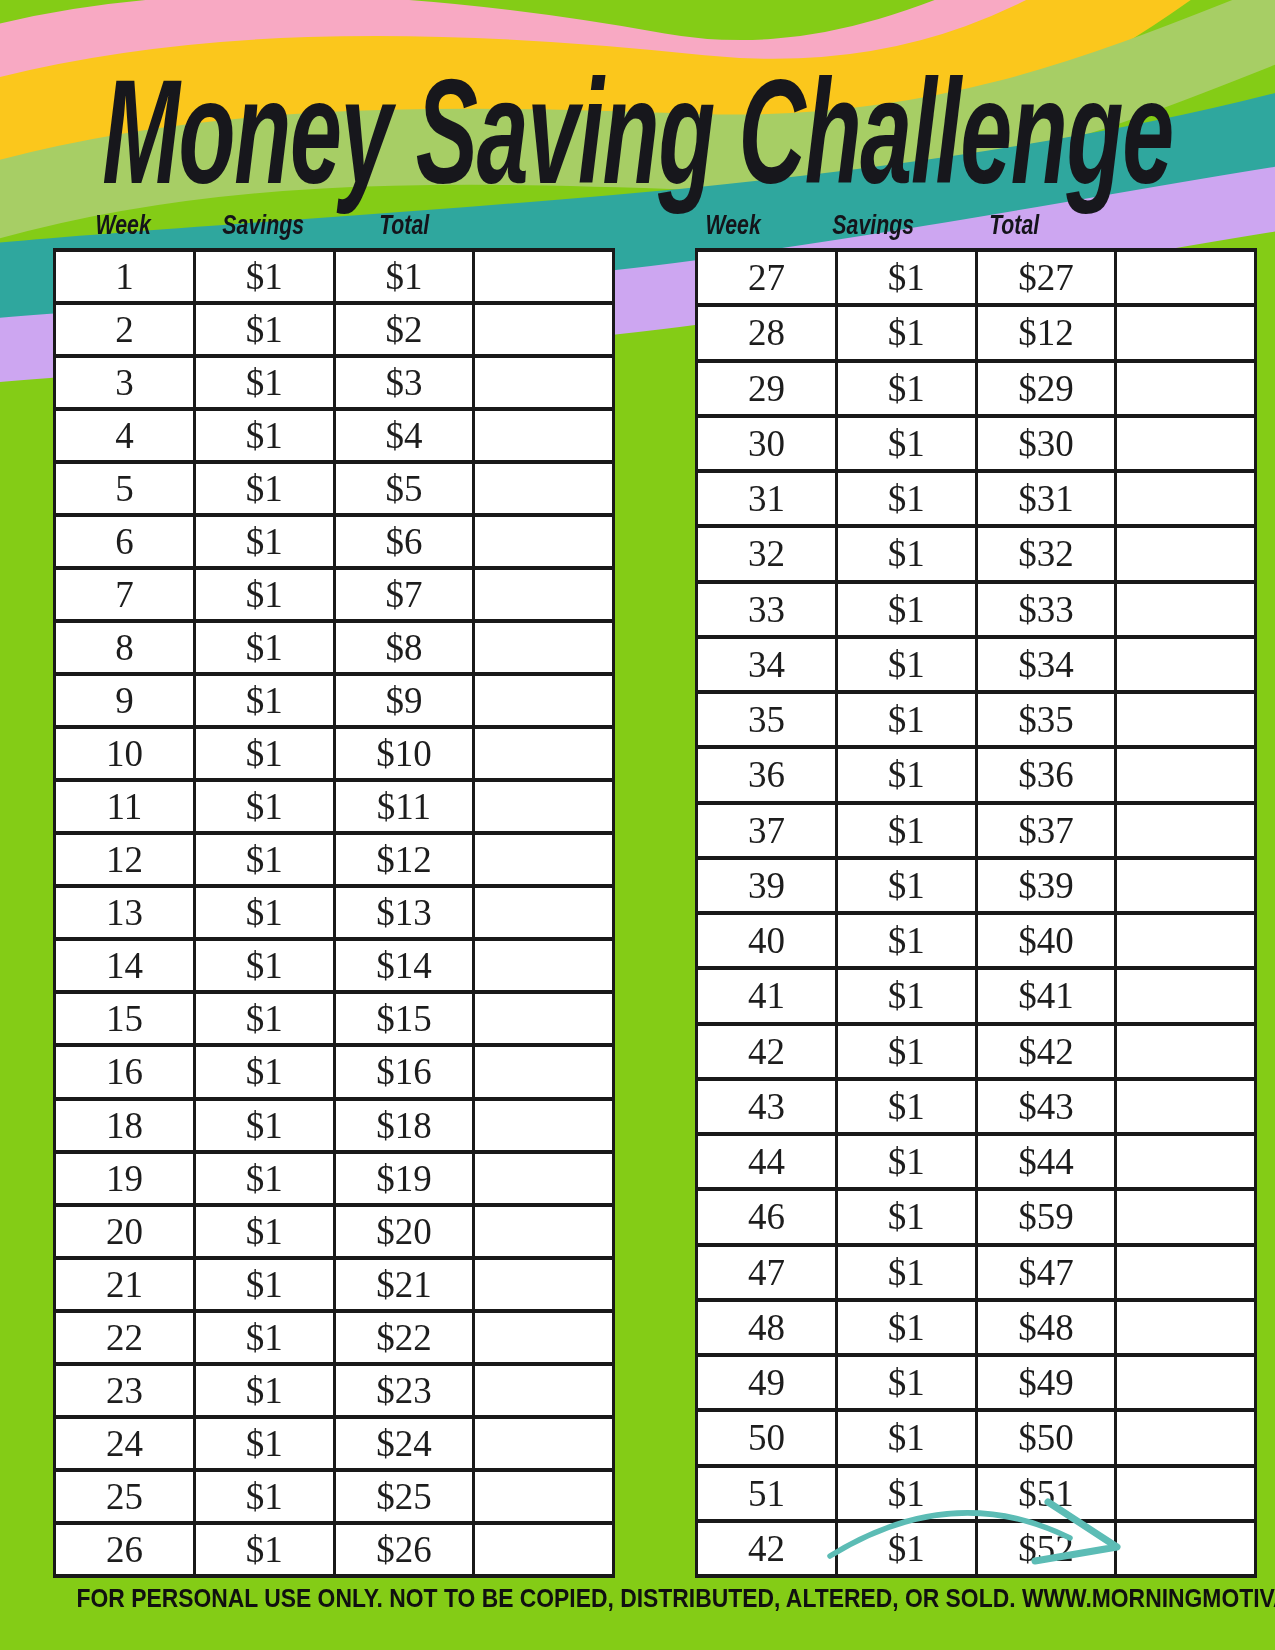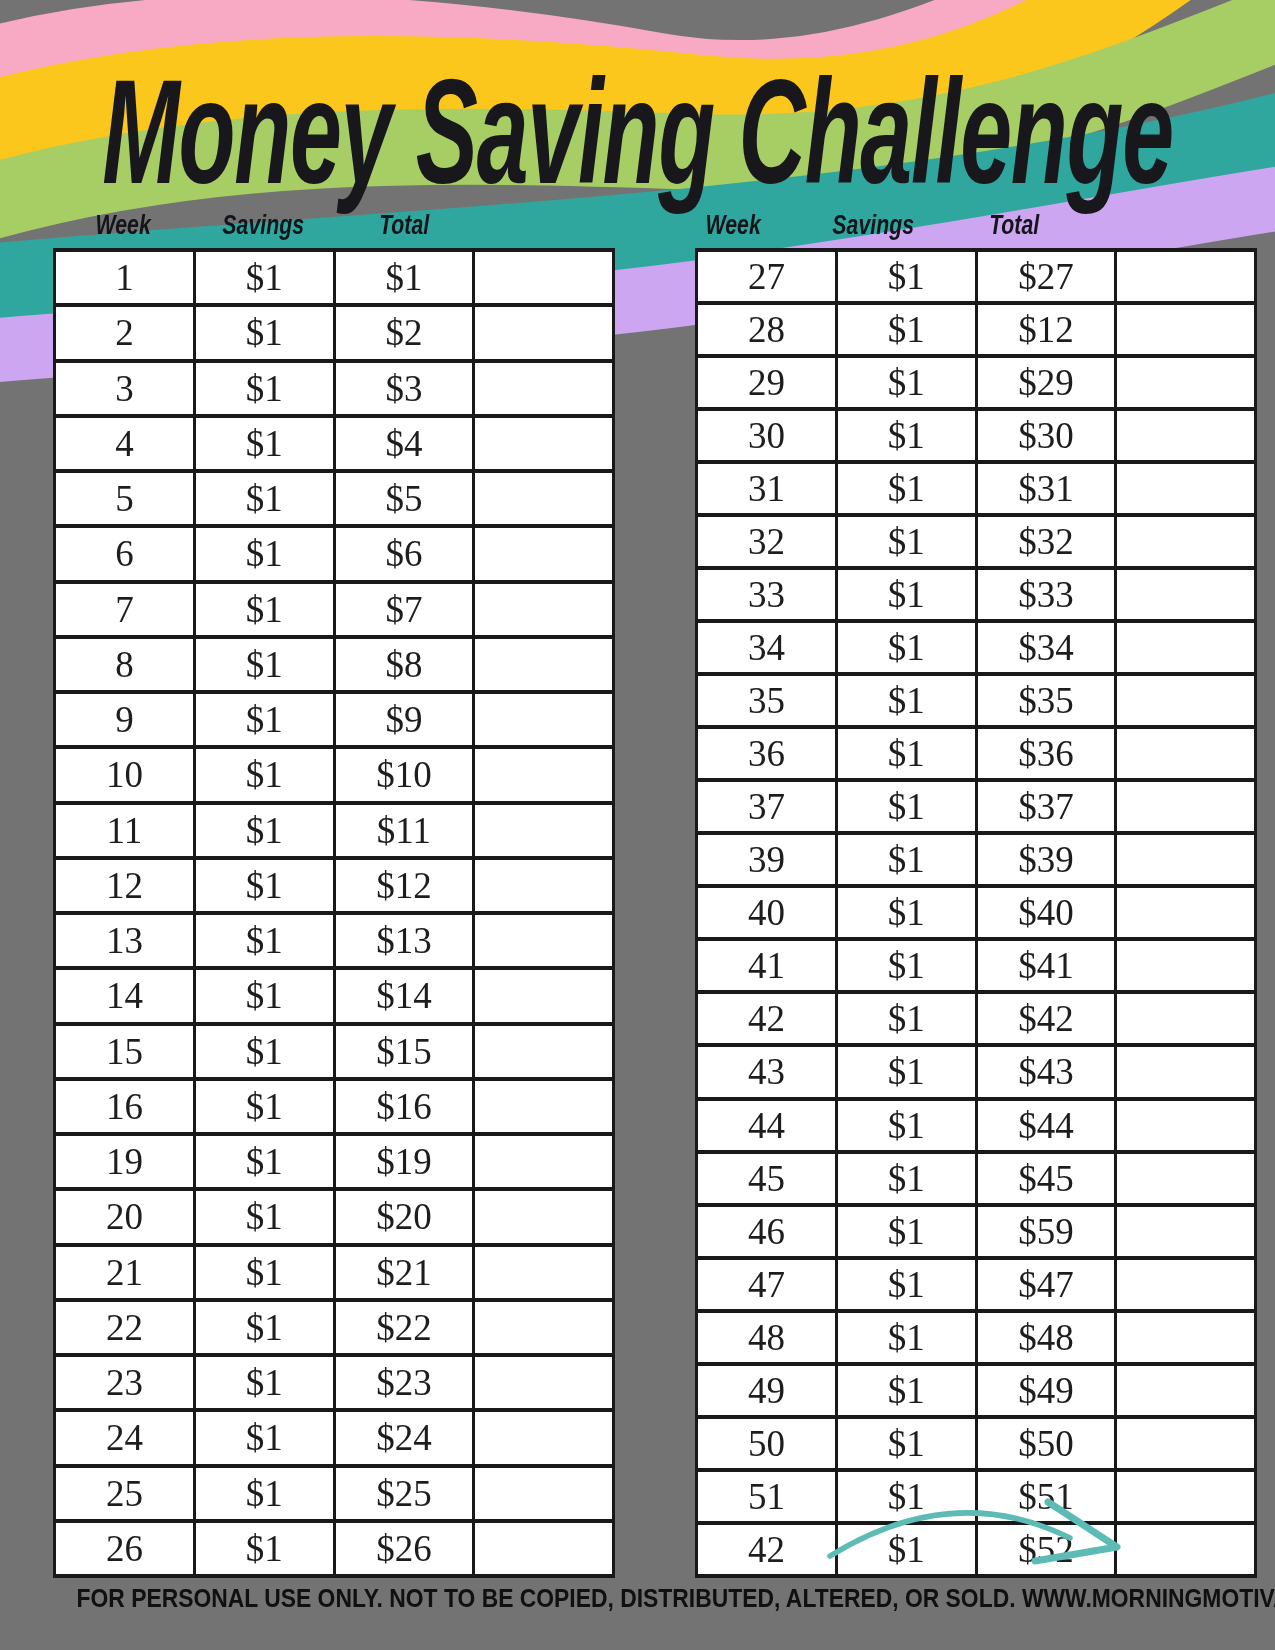--- a/index.html
+++ b/index.html
@@ -1,20 +1,20 @@
 <!DOCTYPE html>
 <html><head>
 <meta charset="utf-8">
 <style>
   html,body { margin:0; padding:0; }
   body {
     width:1275px; height:1650px; background:#ffffff; overflow:hidden;
     font-family:"Liberation Serif", serif; position:relative;
   }
-  .page { position:relative; width:1275px; height:1650px; background:#737373; }
+  .page { position:relative; width:1275px; height:1650px; background:#84cc16; }
 
   .stripes { position:absolute; top:0; left:0; z-index:0; }
 
   .title {
     position:absolute; top:44px; left:0; width:1275px; height:175px;
     display:flex; align-items:center; justify-content:center;
     font-family:"Liberation Sans", sans-serif; font-style:italic; font-weight:900;
     font-size:148px; line-height:1; color:#17171c; letter-spacing:-2px;
     transform:scaleX(0.63); transform-origin:center; white-space:nowrap;
     z-index:2; margin:0;
@@ -177,20 +177,26 @@
           <td>$15</td>
           <td></td>
         </tr>
         <tr>
           <td>16</td>
           <td>$1</td>
           <td>$16</td>
           <td></td>
         </tr>
         <tr>
+          <td>18</td>
+          <td>$1</td>
+          <td>$18</td>
+          <td></td>
+        </tr>
+        <tr>
           <td>19</td>
           <td>$1</td>
           <td>$19</td>
           <td></td>
         </tr>
         <tr>
           <td>20</td>
           <td>$1</td>
           <td>$20</td>
           <td></td>
@@ -335,26 +341,20 @@
         <tr>
           <td>43</td>
           <td>$1</td>
           <td>$43</td>
           <td></td>
         </tr>
         <tr>
           <td>44</td>
           <td>$1</td>
           <td>$44</td>
-          <td></td>
-        </tr>
-        <tr>
-          <td>45</td>
-          <td>$1</td>
-          <td>$45</td>
           <td></td>
         </tr>
         <tr>
           <td>46</td>
           <td>$1</td>
           <td>$59</td>
           <td></td>
         </tr>
         <tr>
           <td>47</td>

